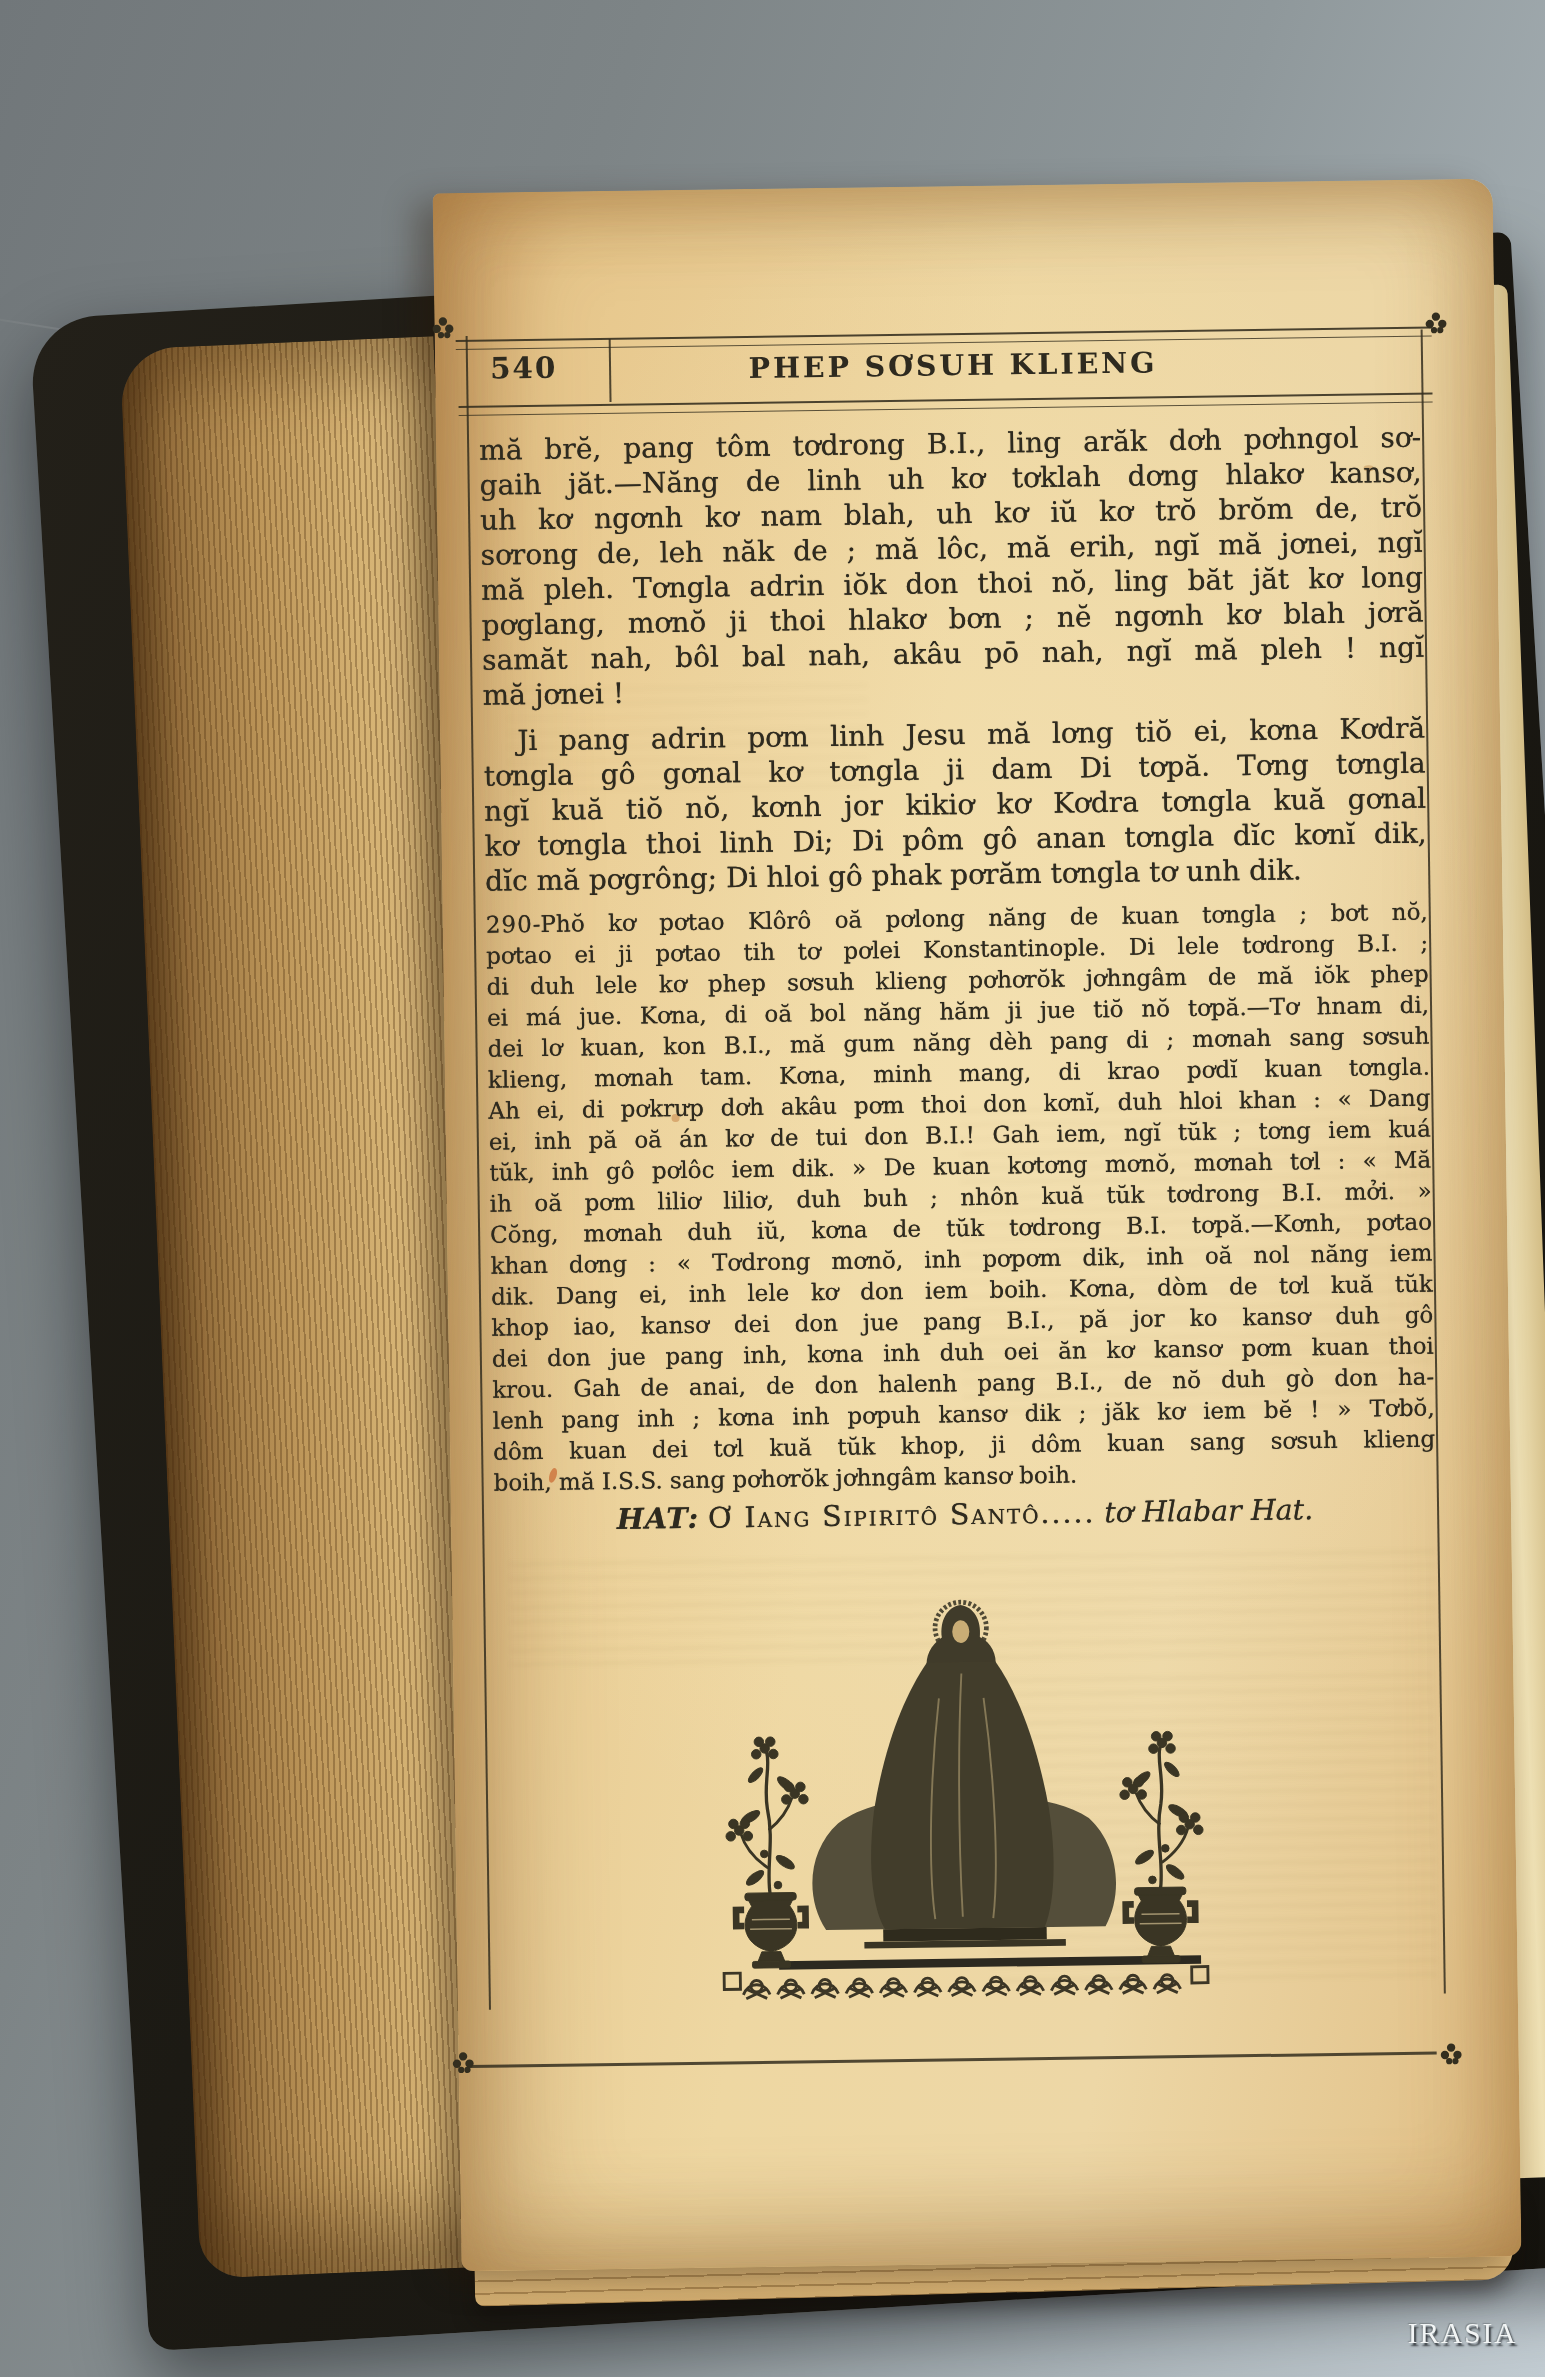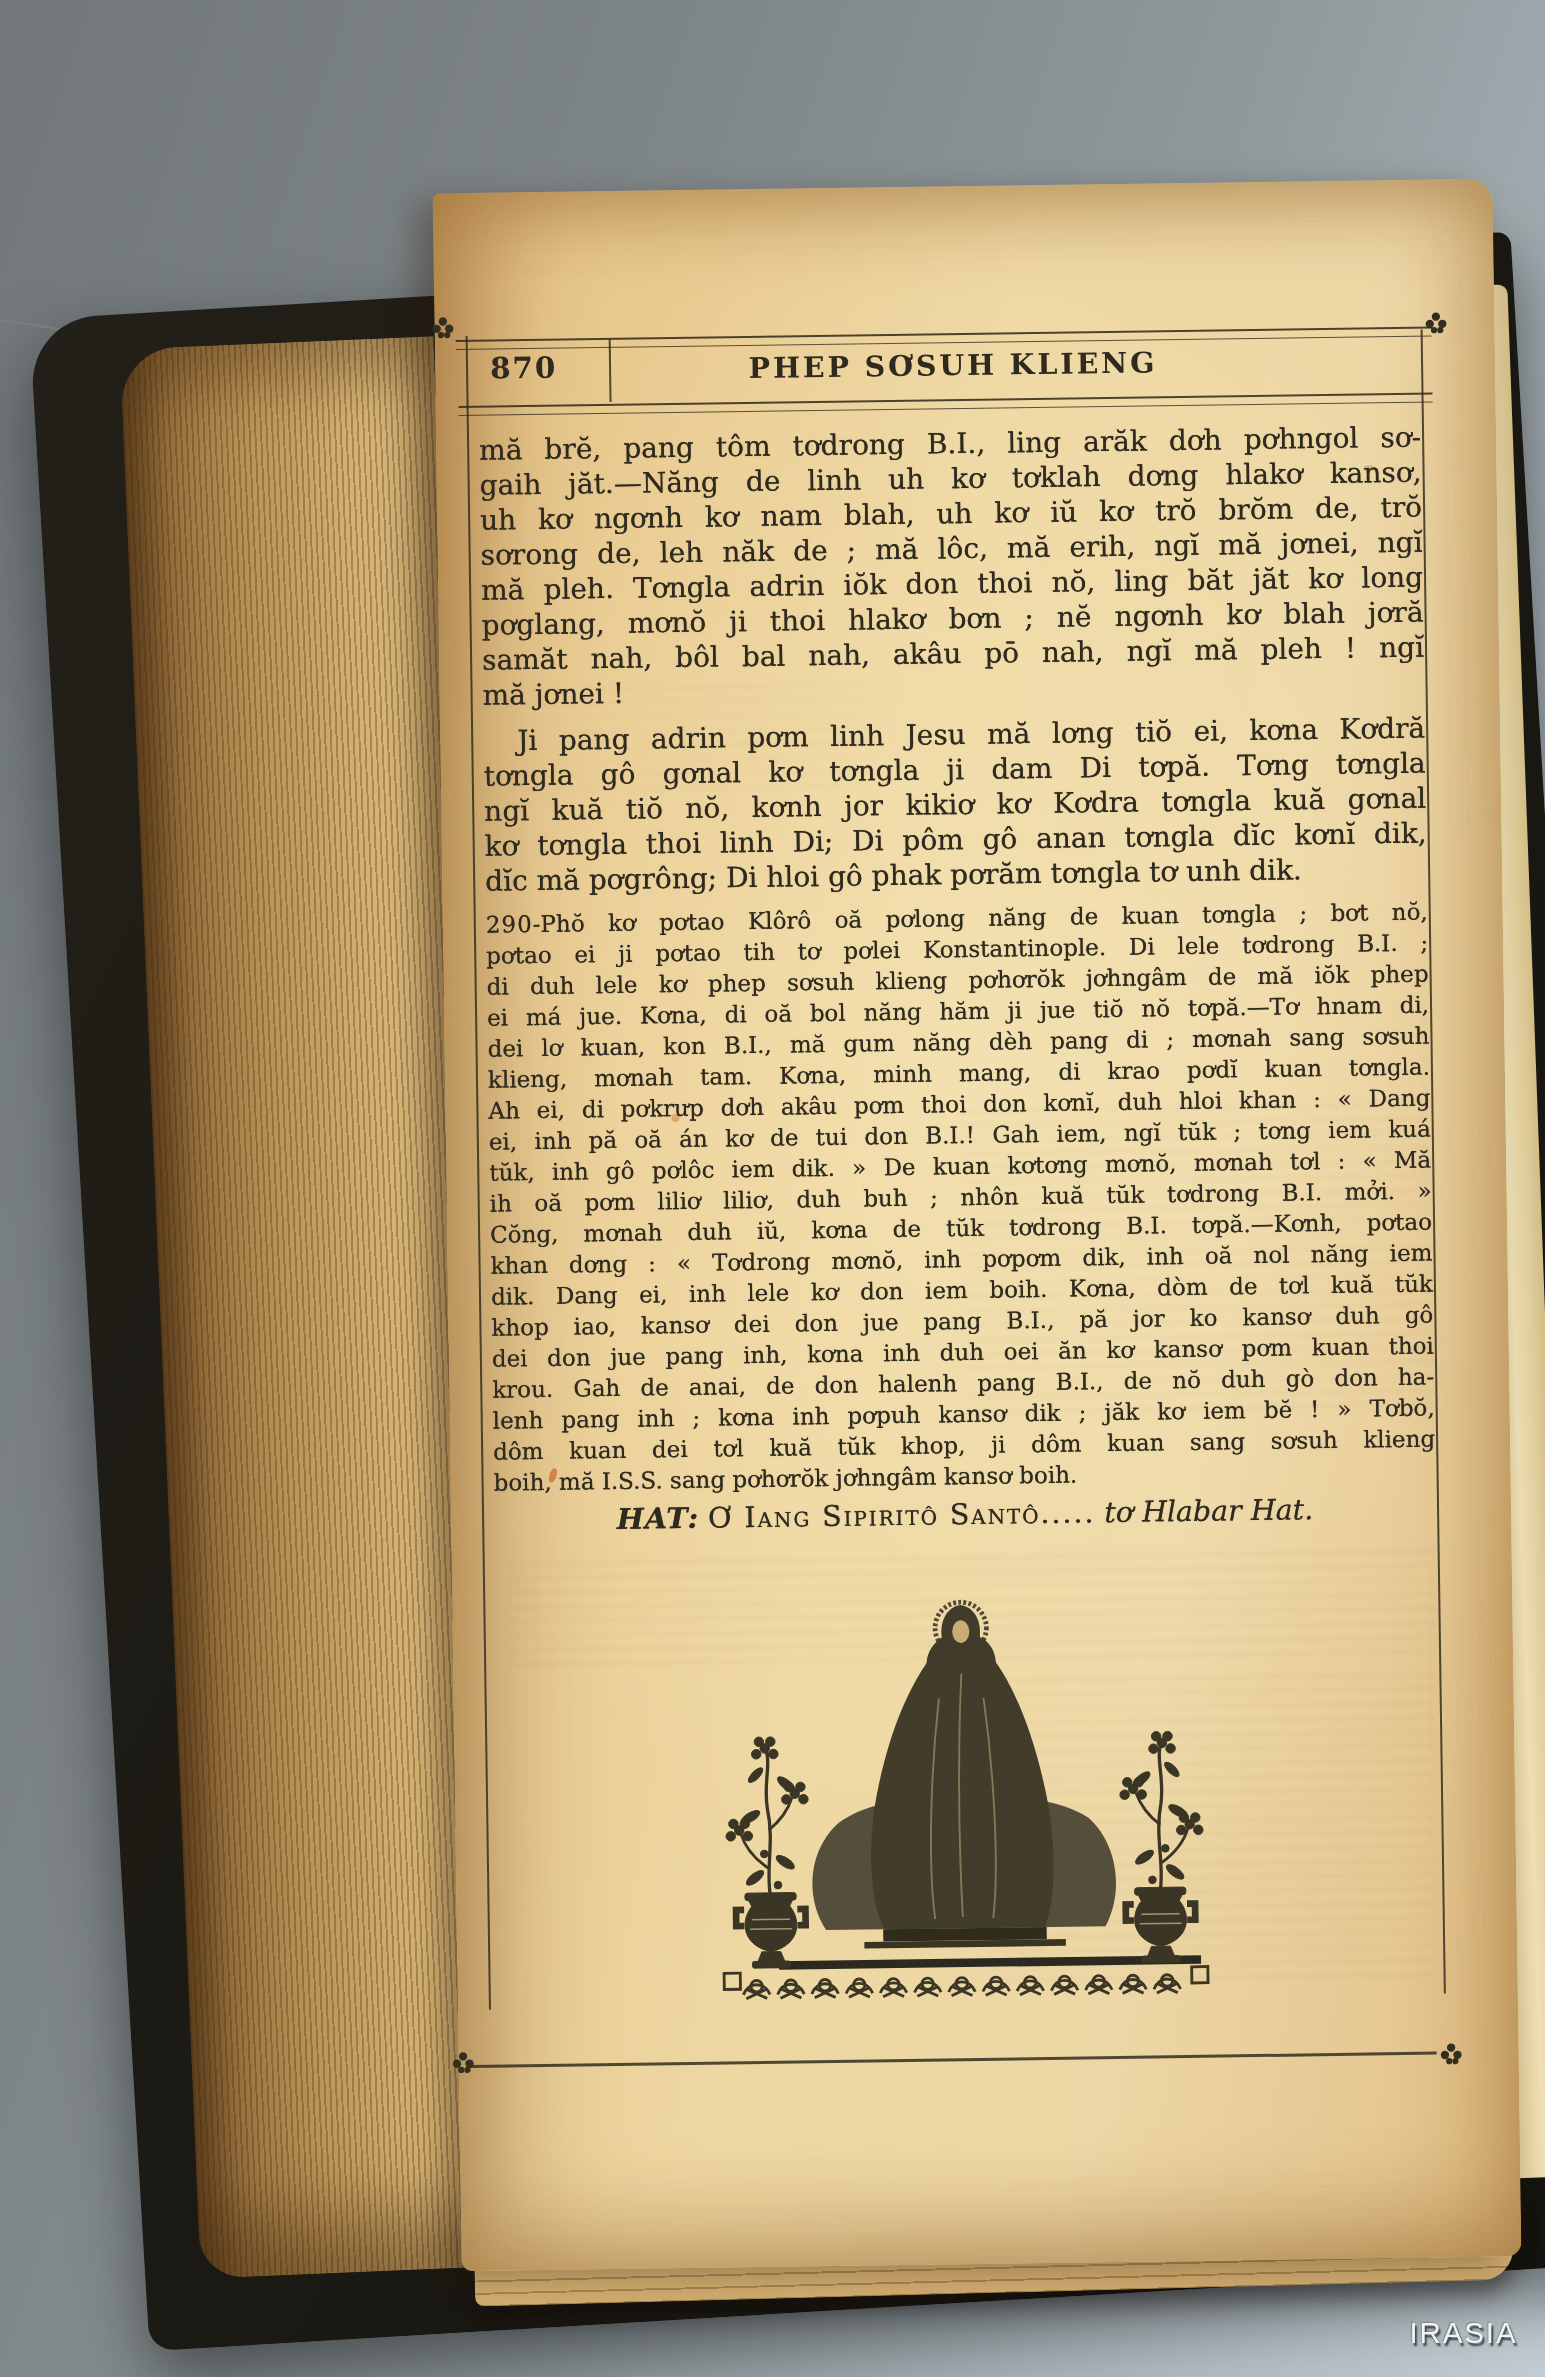--- a/index.html
+++ b/index.html
@@ -69,21 +69,21 @@
   .jline.indent{padding-left:34px;}
   .snum{font-weight:400;letter-spacing:1px;}
   .hat{position:absolute;left:43px;top:1311px;width:942px;text-align:center;font-size:28.5px;
     text-shadow:0 0 0.7px rgba(46,40,26,.85);}
   .hat-label{font-style:italic;font-weight:700;letter-spacing:1px;}
   .hat-song{font-variant:small-caps;letter-spacing:1.9px;}
   .hat-ref{font-style:italic;}
   .vignette{position:absolute;left:240px;top:1396px;width:537px;height:423px;}
   
   .watermark{position:absolute;right:28.5px;bottom:28.5px;
-    font-family:Liberation Sans, sans-serif;font-size:29.5px;letter-spacing:1.9px;
+    font-family:Liberation Serif, serif;font-size:29.5px;letter-spacing:1.9px;
     color:#f2f5f5;text-shadow:1.9px 2.9px 1.9px rgba(18,22,25,.75),-1px -1px 1px rgba(18,22,25,.25);}
 </style>
 </head>
 <body>
 
 <div class="scratch"></div>
 
 <div class="cover"></div>
 <div class="page-stack"></div>
 <div class="under-page-right"></div>
@@ -135,21 +135,21 @@
   <svg class="corner" style="left:980px;top:1862px;" viewBox="0 0 24 24">
       <g fill="#332e1f">
         <circle cx="12" cy="6" r="4"></circle>
         <circle cx="6" cy="13" r="4"></circle>
         <circle cx="18" cy="13" r="4"></circle>
         <circle cx="10" cy="19" r="3"></circle>
         <circle cx="16" cy="19" r="3"></circle>
       </g>
     </svg>
 
-  <div class="page-num">870</div>
+  <div class="page-num">540</div>
   <div class="hdr-divider"></div>
   <div class="page-title">PHEP SƠSUH KLIENG</div>
 
   <div class="txt para1">
     <div class="jline">mă brĕ, pang tôm tơdrong B.I., ling arăk dơh pơhngol sơ-</div>
     <div class="jline">gaih jăt.—Năng de linh uh kơ tơklah dơng hlakơ kansơ,</div>
     <div class="jline">uh kơ ngơnh kơ nam blah, uh kơ iŭ kơ trŏ brŏm de, trŏ</div>
     <div class="jline">sơrong de, leh năk de ; mă lôc, mă erih, ngĭ mă jơnei, ngĭ</div>
     <div class="jline">mă pleh. Tơngla adrin iŏk don thoi nŏ, ling băt jăt kơ long</div>
     <div class="jline">pơglang, mơnŏ ji thoi hlakơ bơn ; nĕ ngơnh kơ blah jơră</div>

